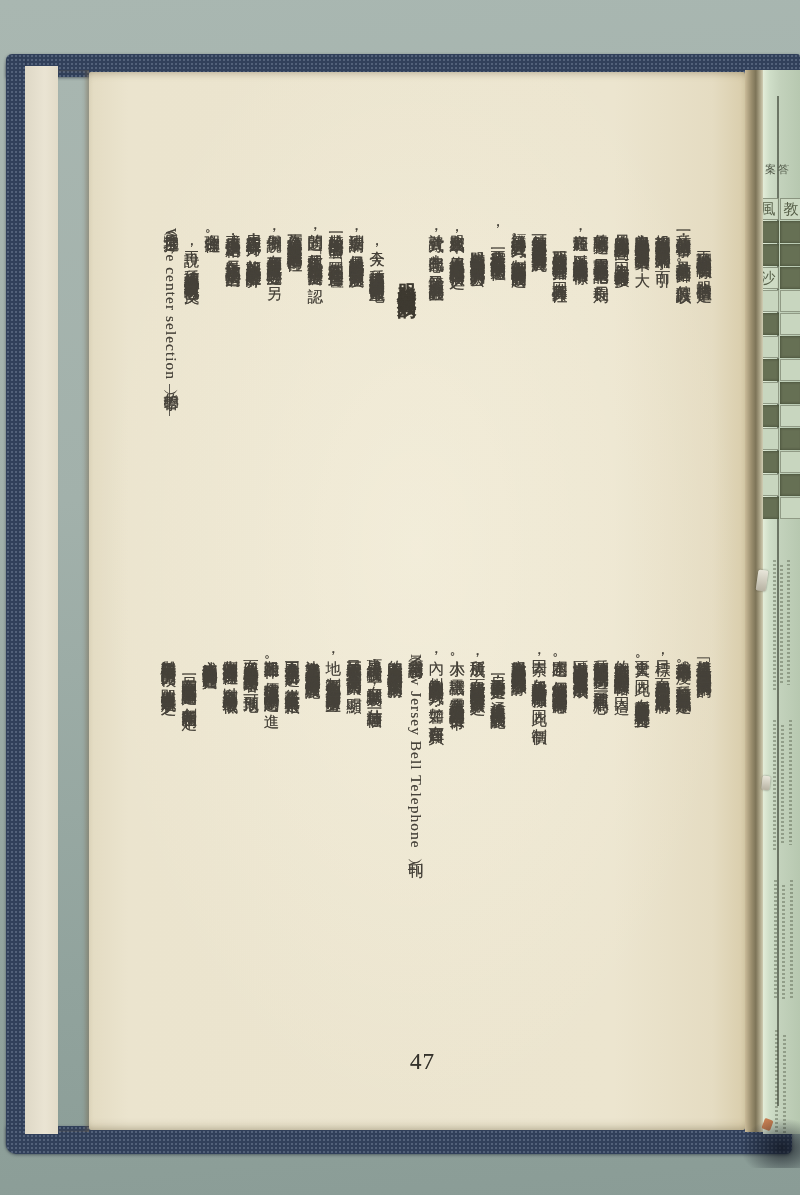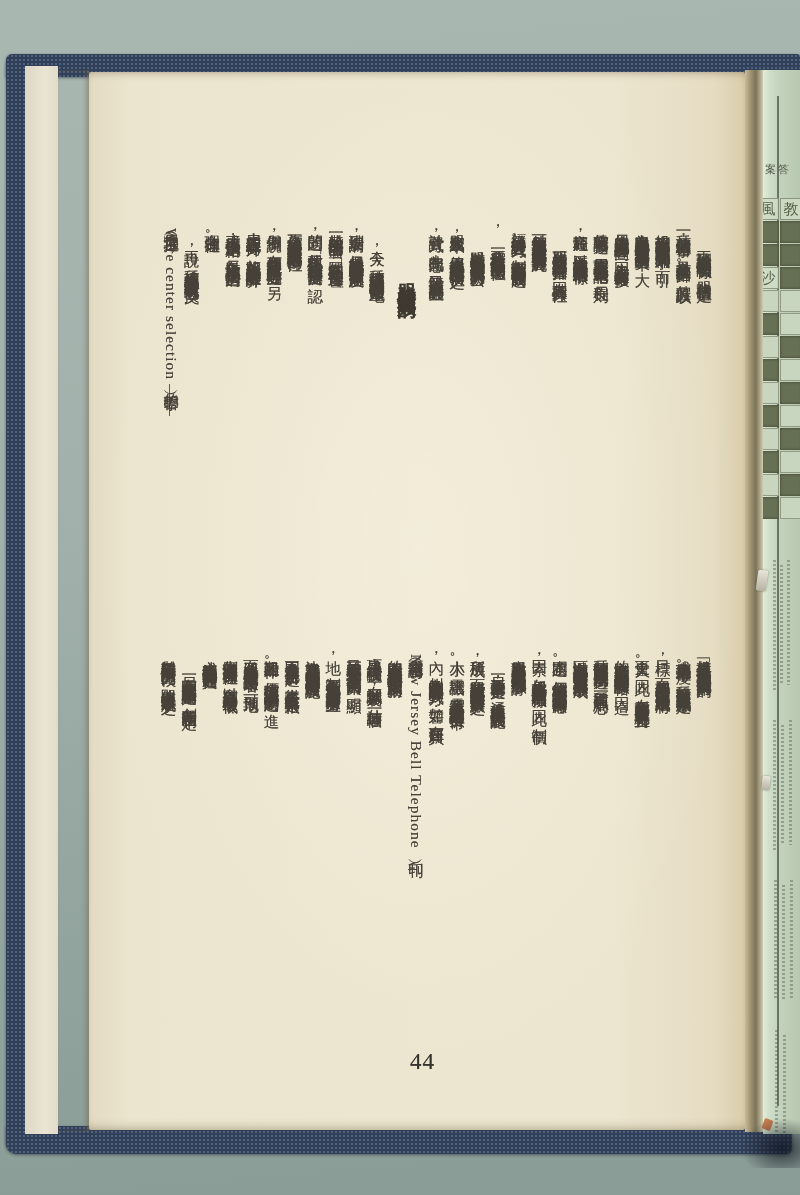--- a/index.html
+++ b/index.html
@@ -188,13 +188,13 @@
   <div class="col">決定業務及產品成本需要如此大之經費是由於通信設施</div>
   <div class="col">之不同及業務之混合所引起，從事分析及收集資料是很</div>
   <div class="col">艱難的工作。價格實值原則認清了成本決定的問題，進</div>
   <div class="col">而避免了將分析的額外成本加諸於使用者，可預期地，</div>
   <div class="col">制價者將選擇合理的途徑，以實值原則給予使用者較低</div>
   <div class="col">之成本來解決他們公開有趣的責任。</div>
   <div class="col ind">另一有關制定效率的重要論點是，創新問題在制定</div>
   <div class="col">與競爭等不同情況下的比較。即使在過去較缺乏競爭之</div>
 </div>
 
-<div class="page-number">44</div>
+<div class="page-number">47</div>
 
 </body></html>

